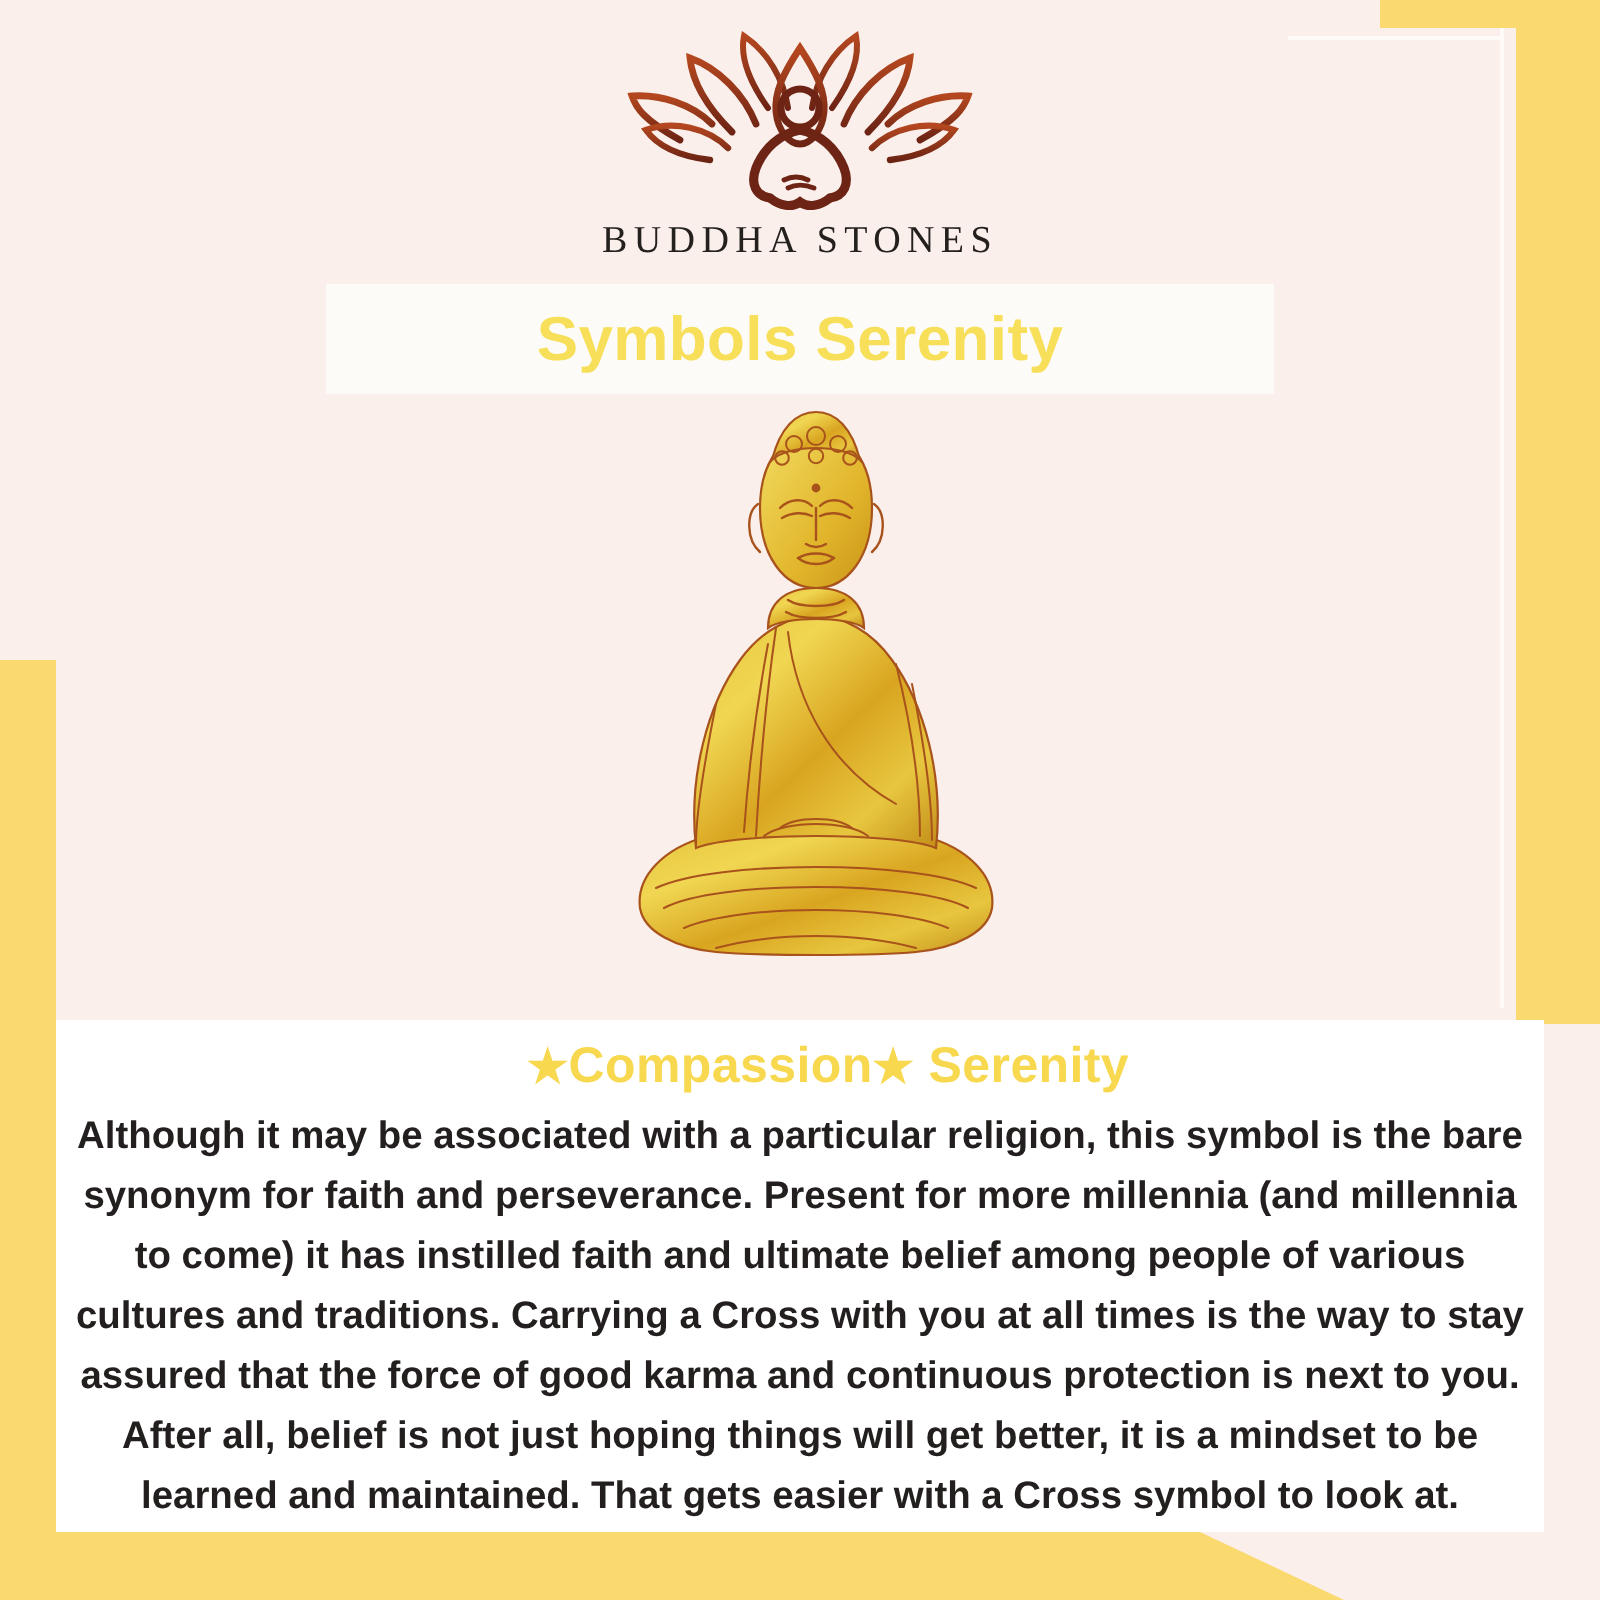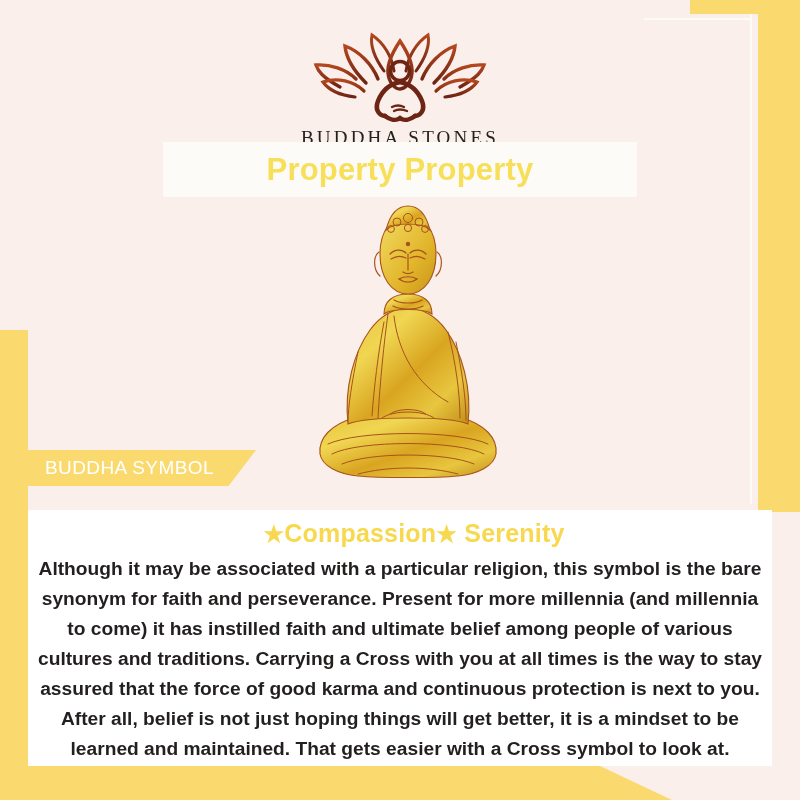--- a/index.html
+++ b/index.html
@@ -73,21 +73,21 @@
     top: 18px;
     right: 48px;
     width: 108px;
     height: 2px;
     background: #fdfaf7;
   }
 
   
   .logo-wrap {
     position: absolute;
-    top: 31px;
+    top: 14px;
     left: 0;
     width: 800px;
     text-align: center;
   }
   .logo-mark { display: block; margin: 0 auto; }
   .logo-word {
     margin-top: 4px;
     font-family: "Liberation Serif", serif;
     font-size: 19px;
     letter-spacing: 3.2px;
@@ -216,21 +216,21 @@
         <path d="M73 85 C78 89 84 90 88 87 C92 90 98 89 103 85" stroke-width="4.6"></path>
 
         <path d="M80 76 C84 74 88 74 92 76" stroke-width="2.4"></path>
         <path d="M82 80 C86 78 90 78 95 80" stroke-width="2.4"></path>
       </g>
     </svg>
     <div class="logo-word">BUDDHA STONES</div>
   </div>
 
   <div class="title-banner">
-    <span class="title-text">Property Property</span>
+    <span class="title-text">Symbols Serenity</span>
   </div>
 
   <div class="artwork">
     <svg width="220" height="292" viewBox="0 0 220 292">
       <defs>
         <linearGradient id="gold" x1="0" y1="0" x2="1" y2="1">
           <stop offset="0%" stop-color="#e7c23a"></stop>
           <stop offset="28%" stop-color="#f0d652"></stop>
           <stop offset="55%" stop-color="#d9a520"></stop>
           <stop offset="78%" stop-color="#e8c63f"></stop>
@@ -302,23 +302,20 @@
         <path d="M92 212 C100 206 120 206 128 212"></path>
 
         <path d="M34 252 C60 238 160 238 186 252"></path>
         <path d="M44 262 C72 250 148 250 176 262"></path>
         <path d="M30 242 C60 228 160 228 190 242"></path>
         <path d="M60 272 C90 264 130 264 160 272"></path>
       </g>
     </svg>
   </div>
 
-  <div class="symbol-tag">
-    <span class="symbol-tag-text">BUDDHA SYMBOL</span>
-  </div>
 
   <div class="content-card">
     <div class="subtitle">
       <span class="star">★</span><span>Compassion</span><span class="star">★</span>
       <span>Serenity</span>
     </div>
     <p class="body-copy">Although it may be associated with a particular religion, this symbol is the bare synonym for faith and perseverance. Present for more millennia (and millennia to come) it has instilled faith and ultimate belief among people of various cultures and traditions. Carrying a Cross with you at all times is the way to stay assured that the force of good karma and continuous protection is next to you. After all, belief is not just hoping things will get better, it is a mindset to be learned and maintained. That gets easier with a Cross symbol to look at.</p>
   </div>
 
 </div>

